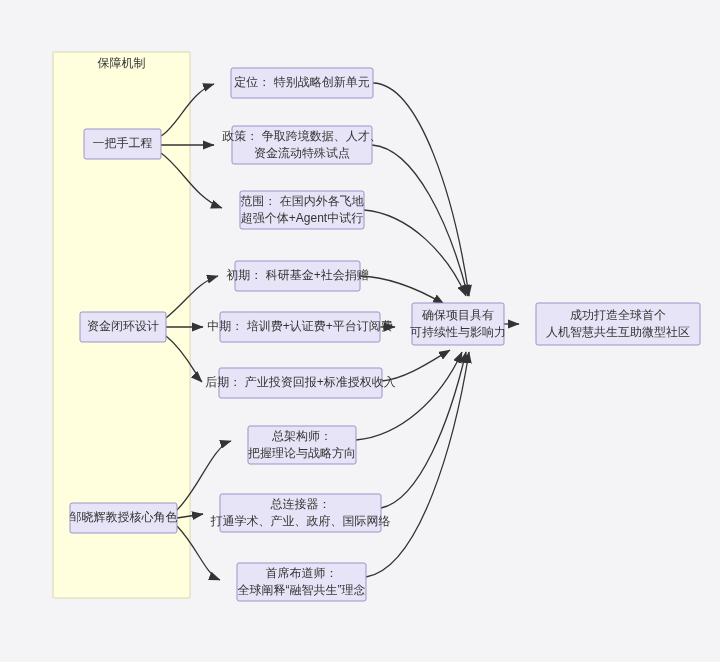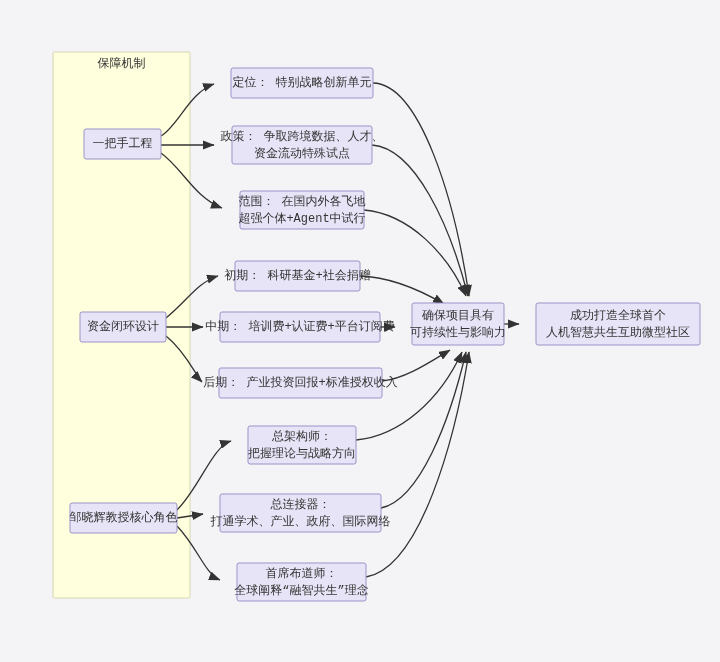--- a/index.html
+++ b/index.html
@@ -5,21 +5,21 @@
   html, body {
     margin: 0;
     padding: 0;
     background: #ffffff;
   }
   #canvas {
     position: relative;
     width: 720px;
     height: 662px;
     background: #f4f4f6;
-    font-family: Liberation Mono, monospace;
+    font-family: Liberation Sans, sans-serif;
     overflow: hidden;
   }
   #flow-svg {
     position: absolute;
     top: 0;
     left: 0;
     width: 720px;
     height: 662px;
   }
   .cluster-rect {

